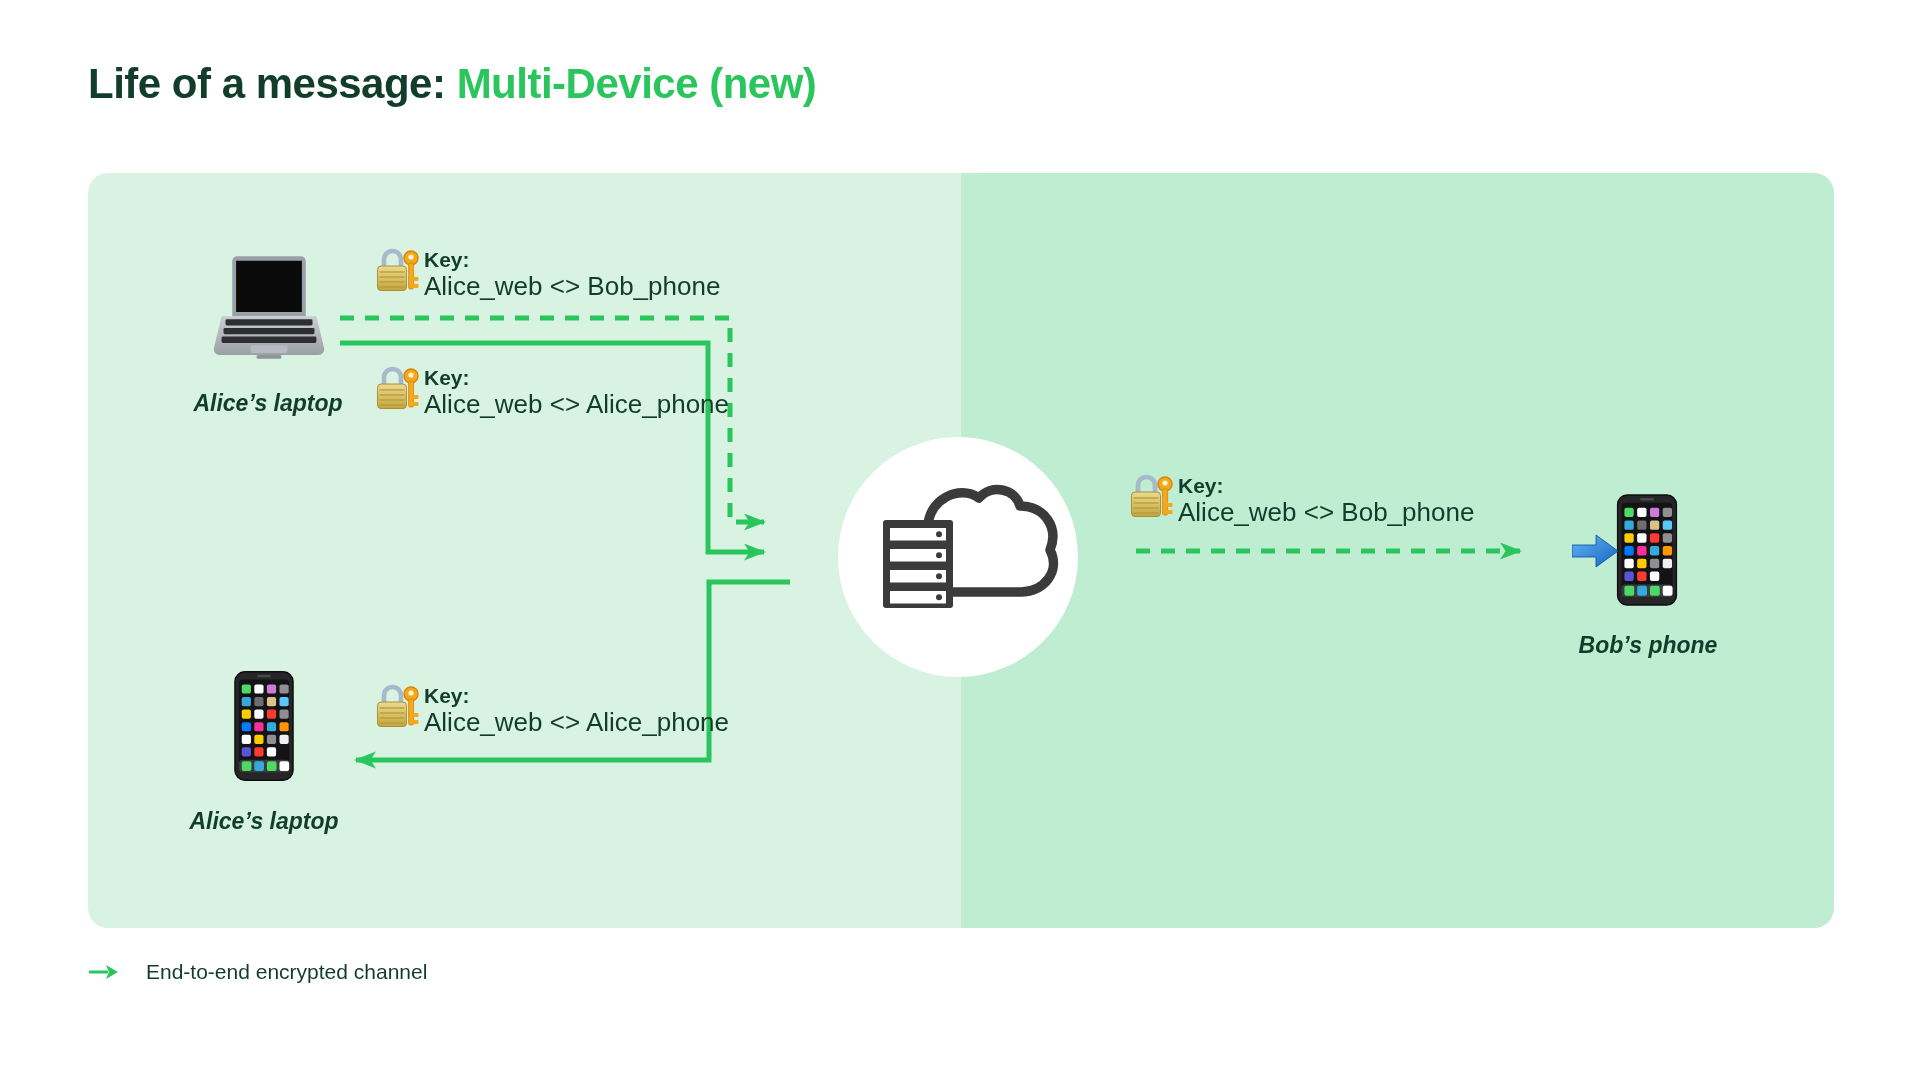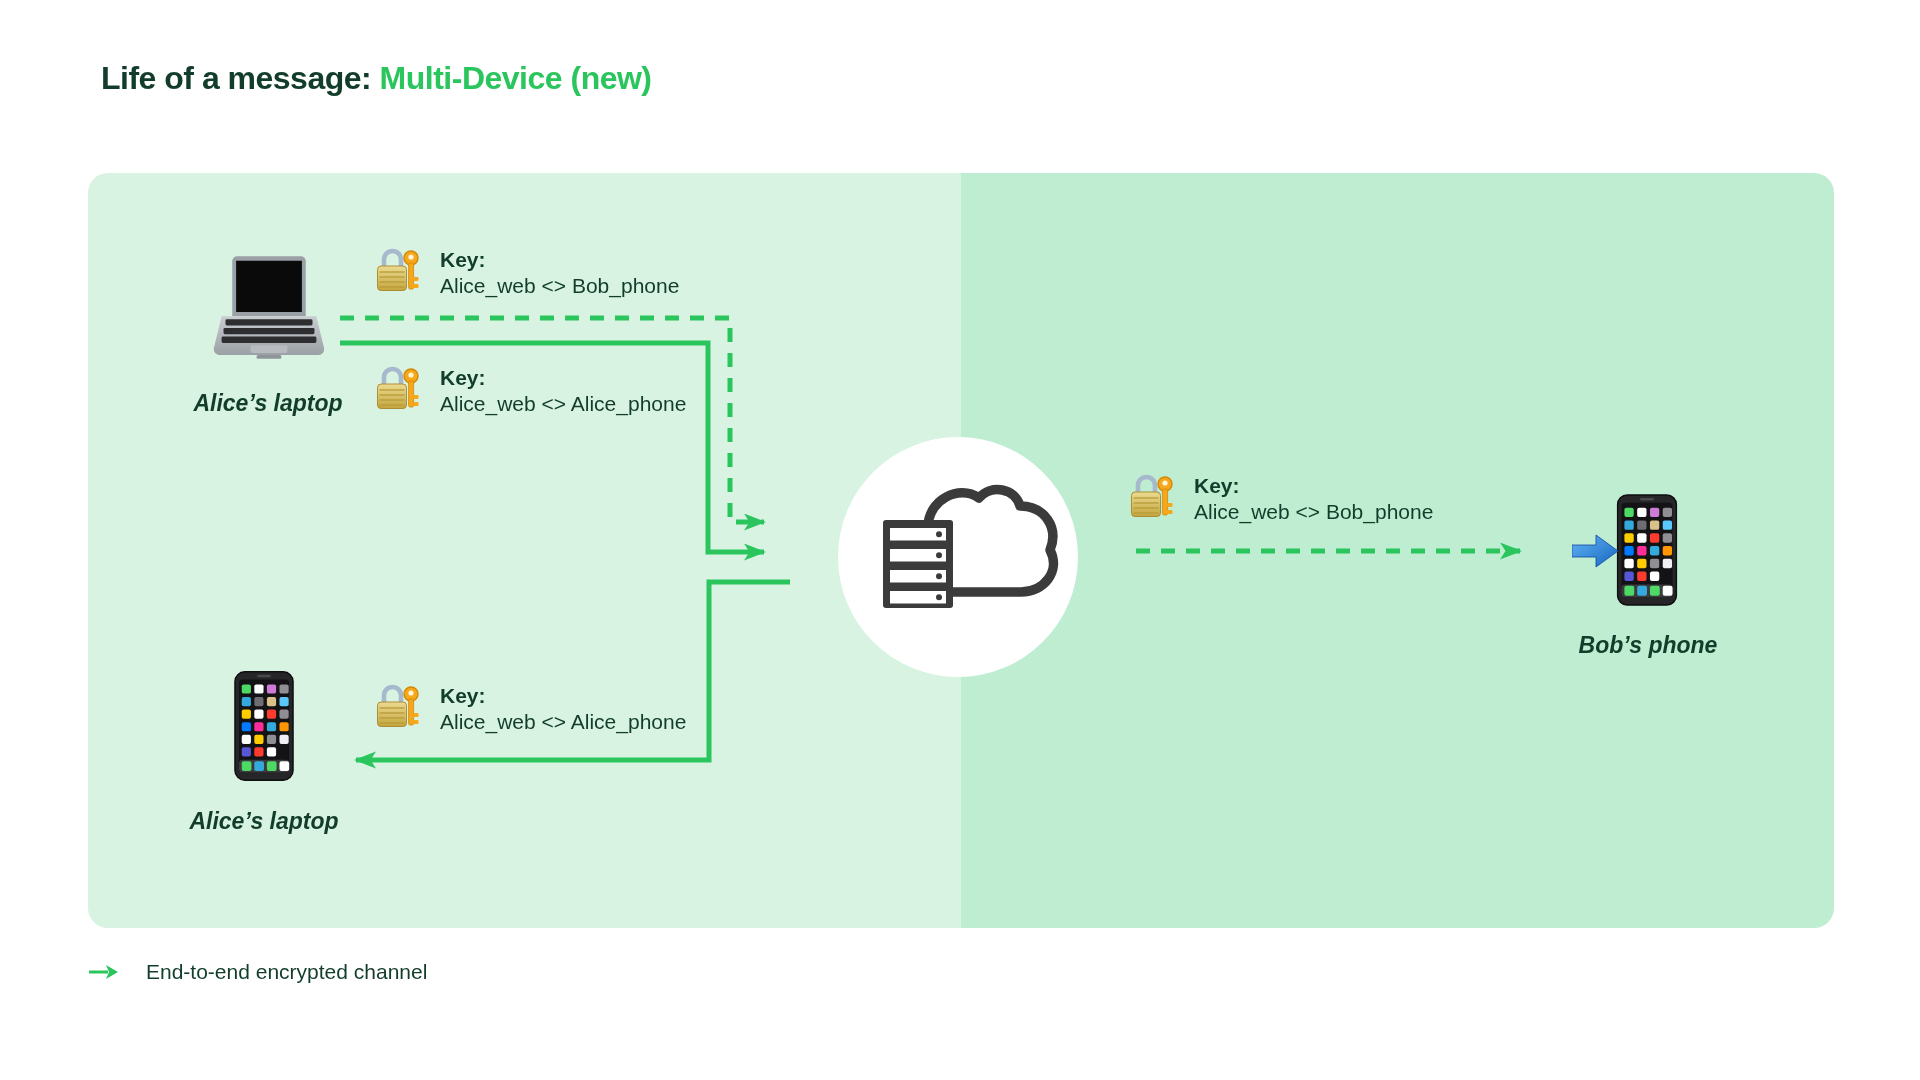--- a/index.html
+++ b/index.html
@@ -7,37 +7,37 @@
     --dark-green:#123D2B;
     --panel-left:#D9F3E3;
     --panel-right:#BEEDD2;
     --arrow-blue:#1E88E5;
   }
   *{margin:0;padding:0;box-sizing:border-box;}
   html,body{width:1920px;height:1080px;background:#fff;overflow:hidden;}
   body{font-family:"Liberation Sans",sans-serif;position:relative;}
   .abs{position:absolute;}
 
-  .title{left:101px;top:60px;font-size:32px;font-weight:bold;letter-spacing:-0.5px;white-space:nowrap;}
+  .title{left:88px;top:60px;font-size:42px;font-weight:bold;letter-spacing:-0.5px;white-space:nowrap;}
   .title .t-dark{color:var(--dark-green);}
   .title .t-green{color:var(--accent-green);}
 
   .panel{left:88px;top:173px;width:1746px;height:755px;border-radius:20px;overflow:hidden;display:flex;}
   .panel .half{width:50%;height:100%;}
   .panel .half.left{background:var(--panel-left);}
   .panel .half.right{background:var(--panel-right);}
 
   .server-circle{left:838px;top:437px;width:240px;height:240px;border-radius:50%;background:#fff;}
 
   .device-label{width:240px;text-align:center;font-size:23px;font-weight:600;color:var(--dark-green);font-style:italic;}
 
-  .key-block{display:flex;align-items:flex-start;gap:20px;}
+  .key-block{display:flex;align-items:flex-start;gap:4px;}
   .key-text{padding-top:1px;}
   .key-title{font-size:21px;font-weight:bold;color:var(--dark-green);line-height:26px;}
-  .key-value{font-size:21px;color:var(--dark-green);line-height:26px;white-space:nowrap;}
+  .key-value{font-size:26px;color:var(--dark-green);line-height:26px;white-space:nowrap;}
 
   .legend{left:88px;top:960px;display:flex;align-items:center;gap:26px;}
   .legend-text{font-size:21px;color:var(--dark-green);}
 
   svg{display:block;}
   .overlay{left:0;top:0;pointer-events:none;}
 </style>
 </head>
 <body>
 

